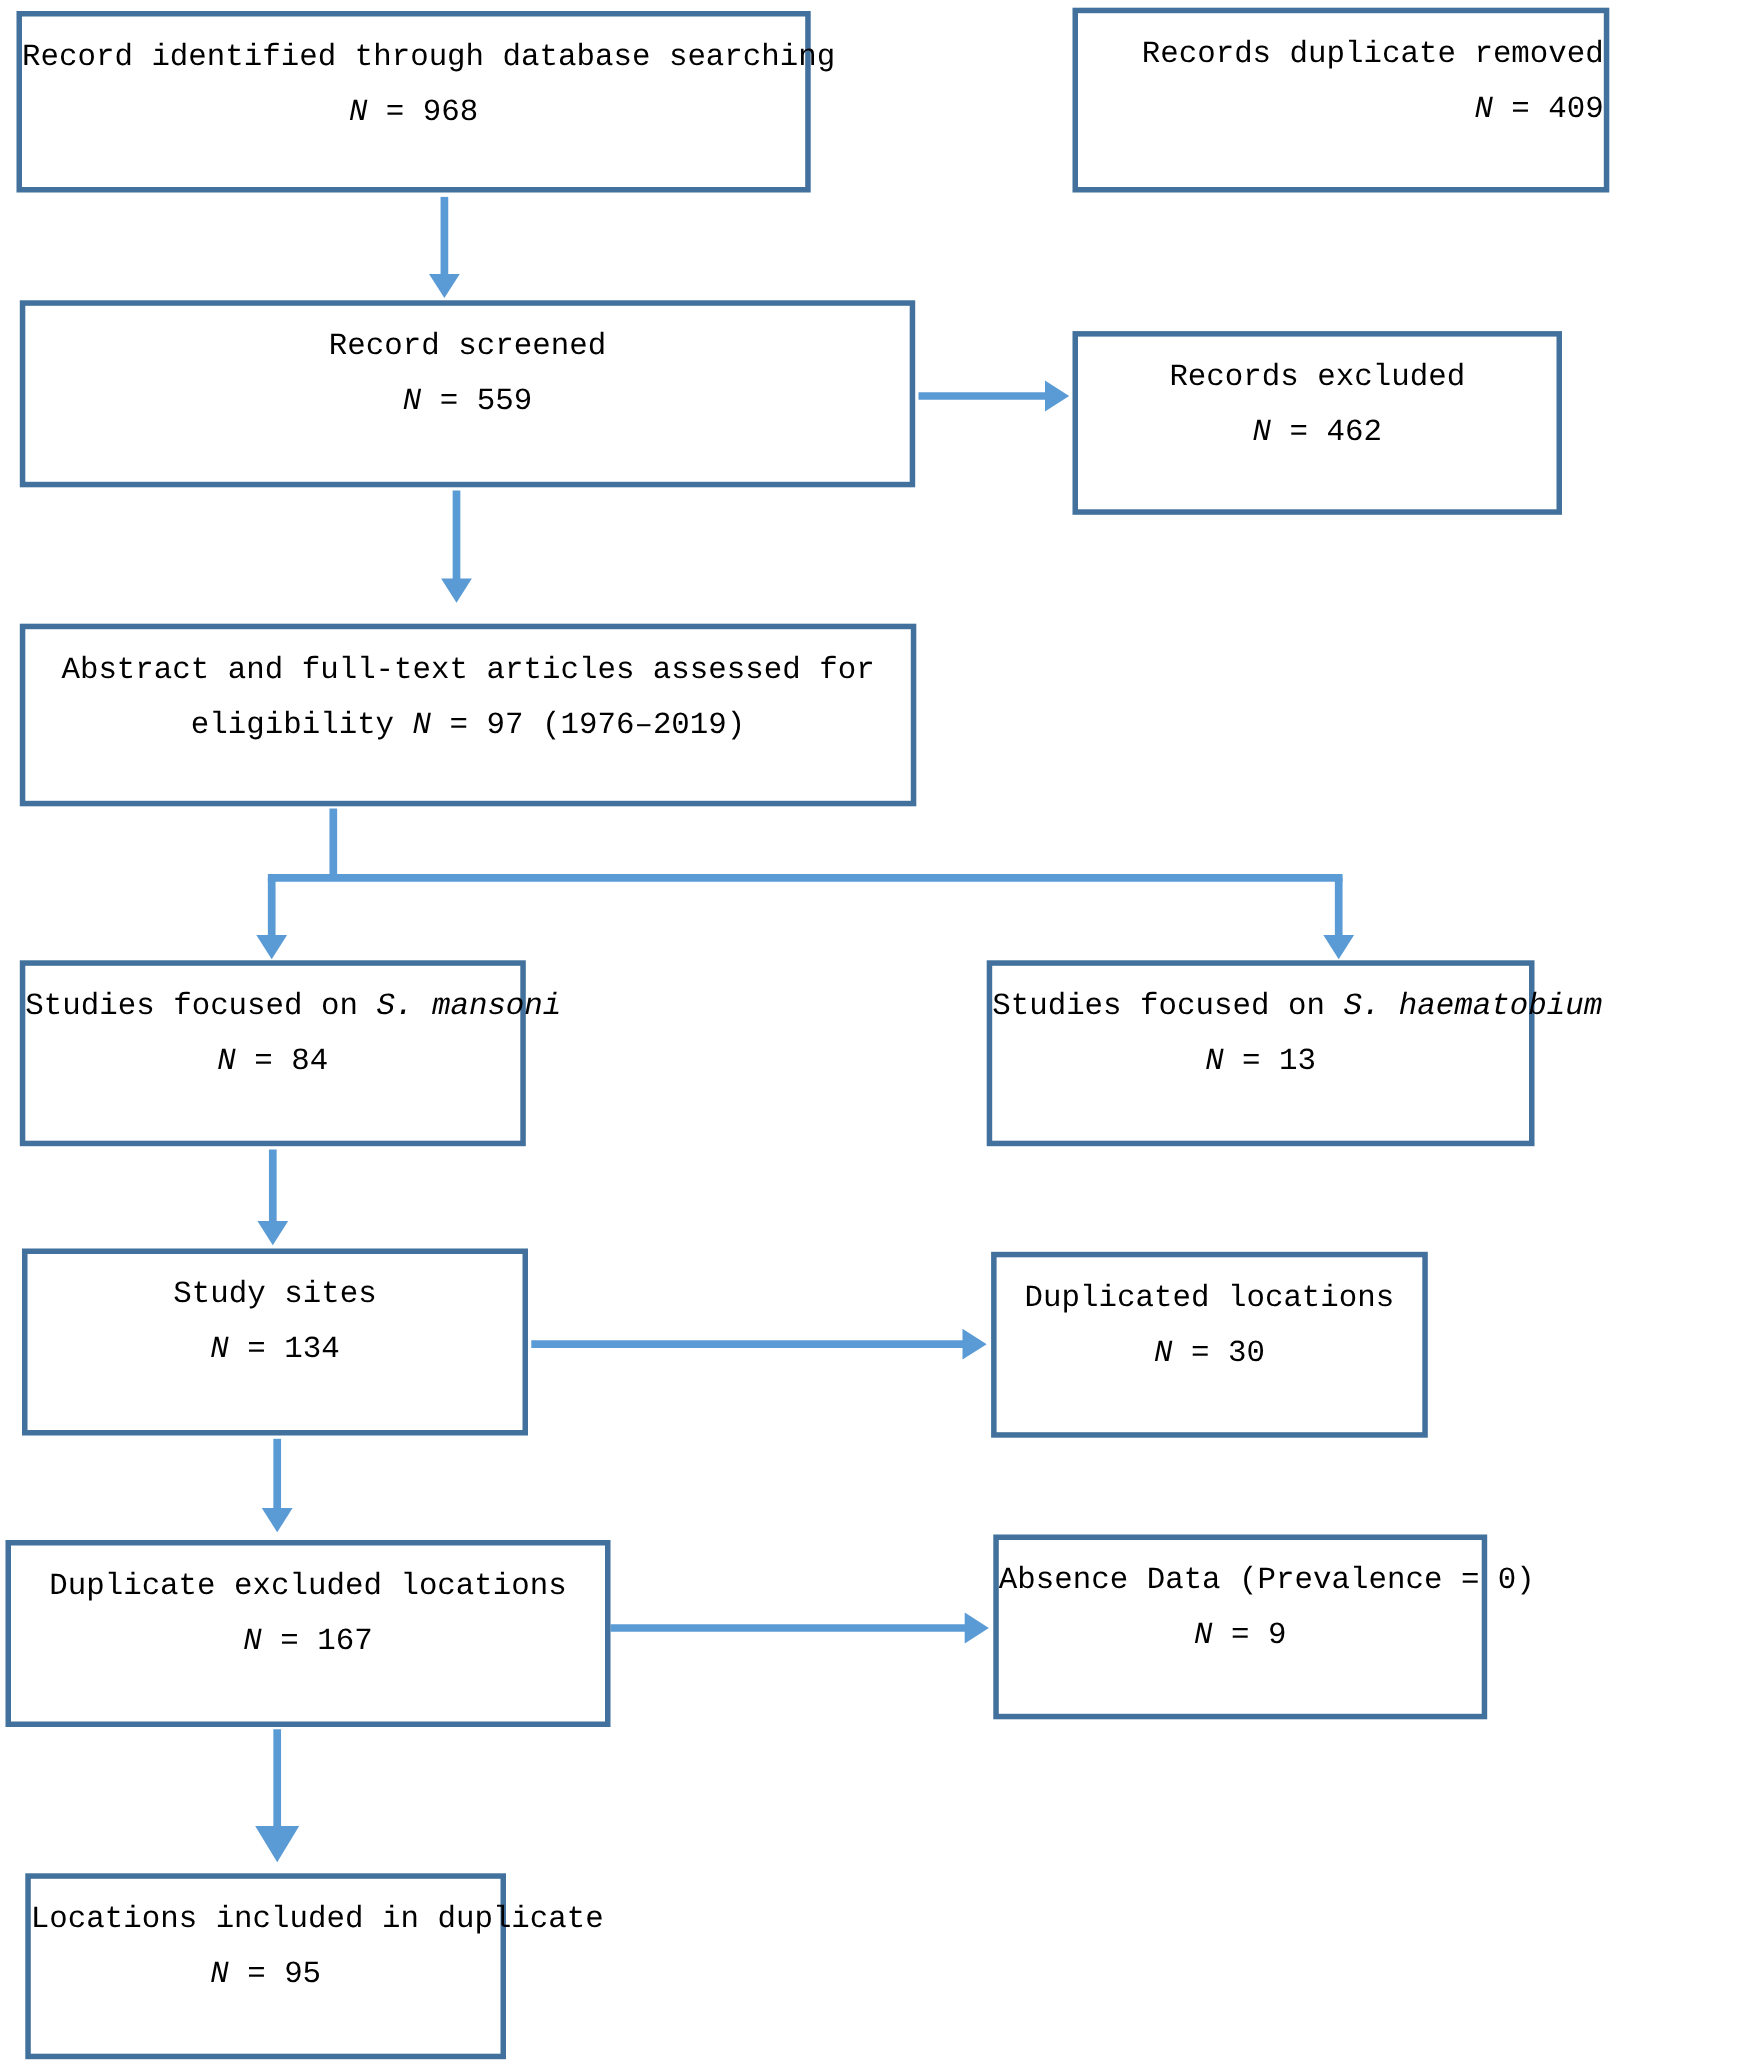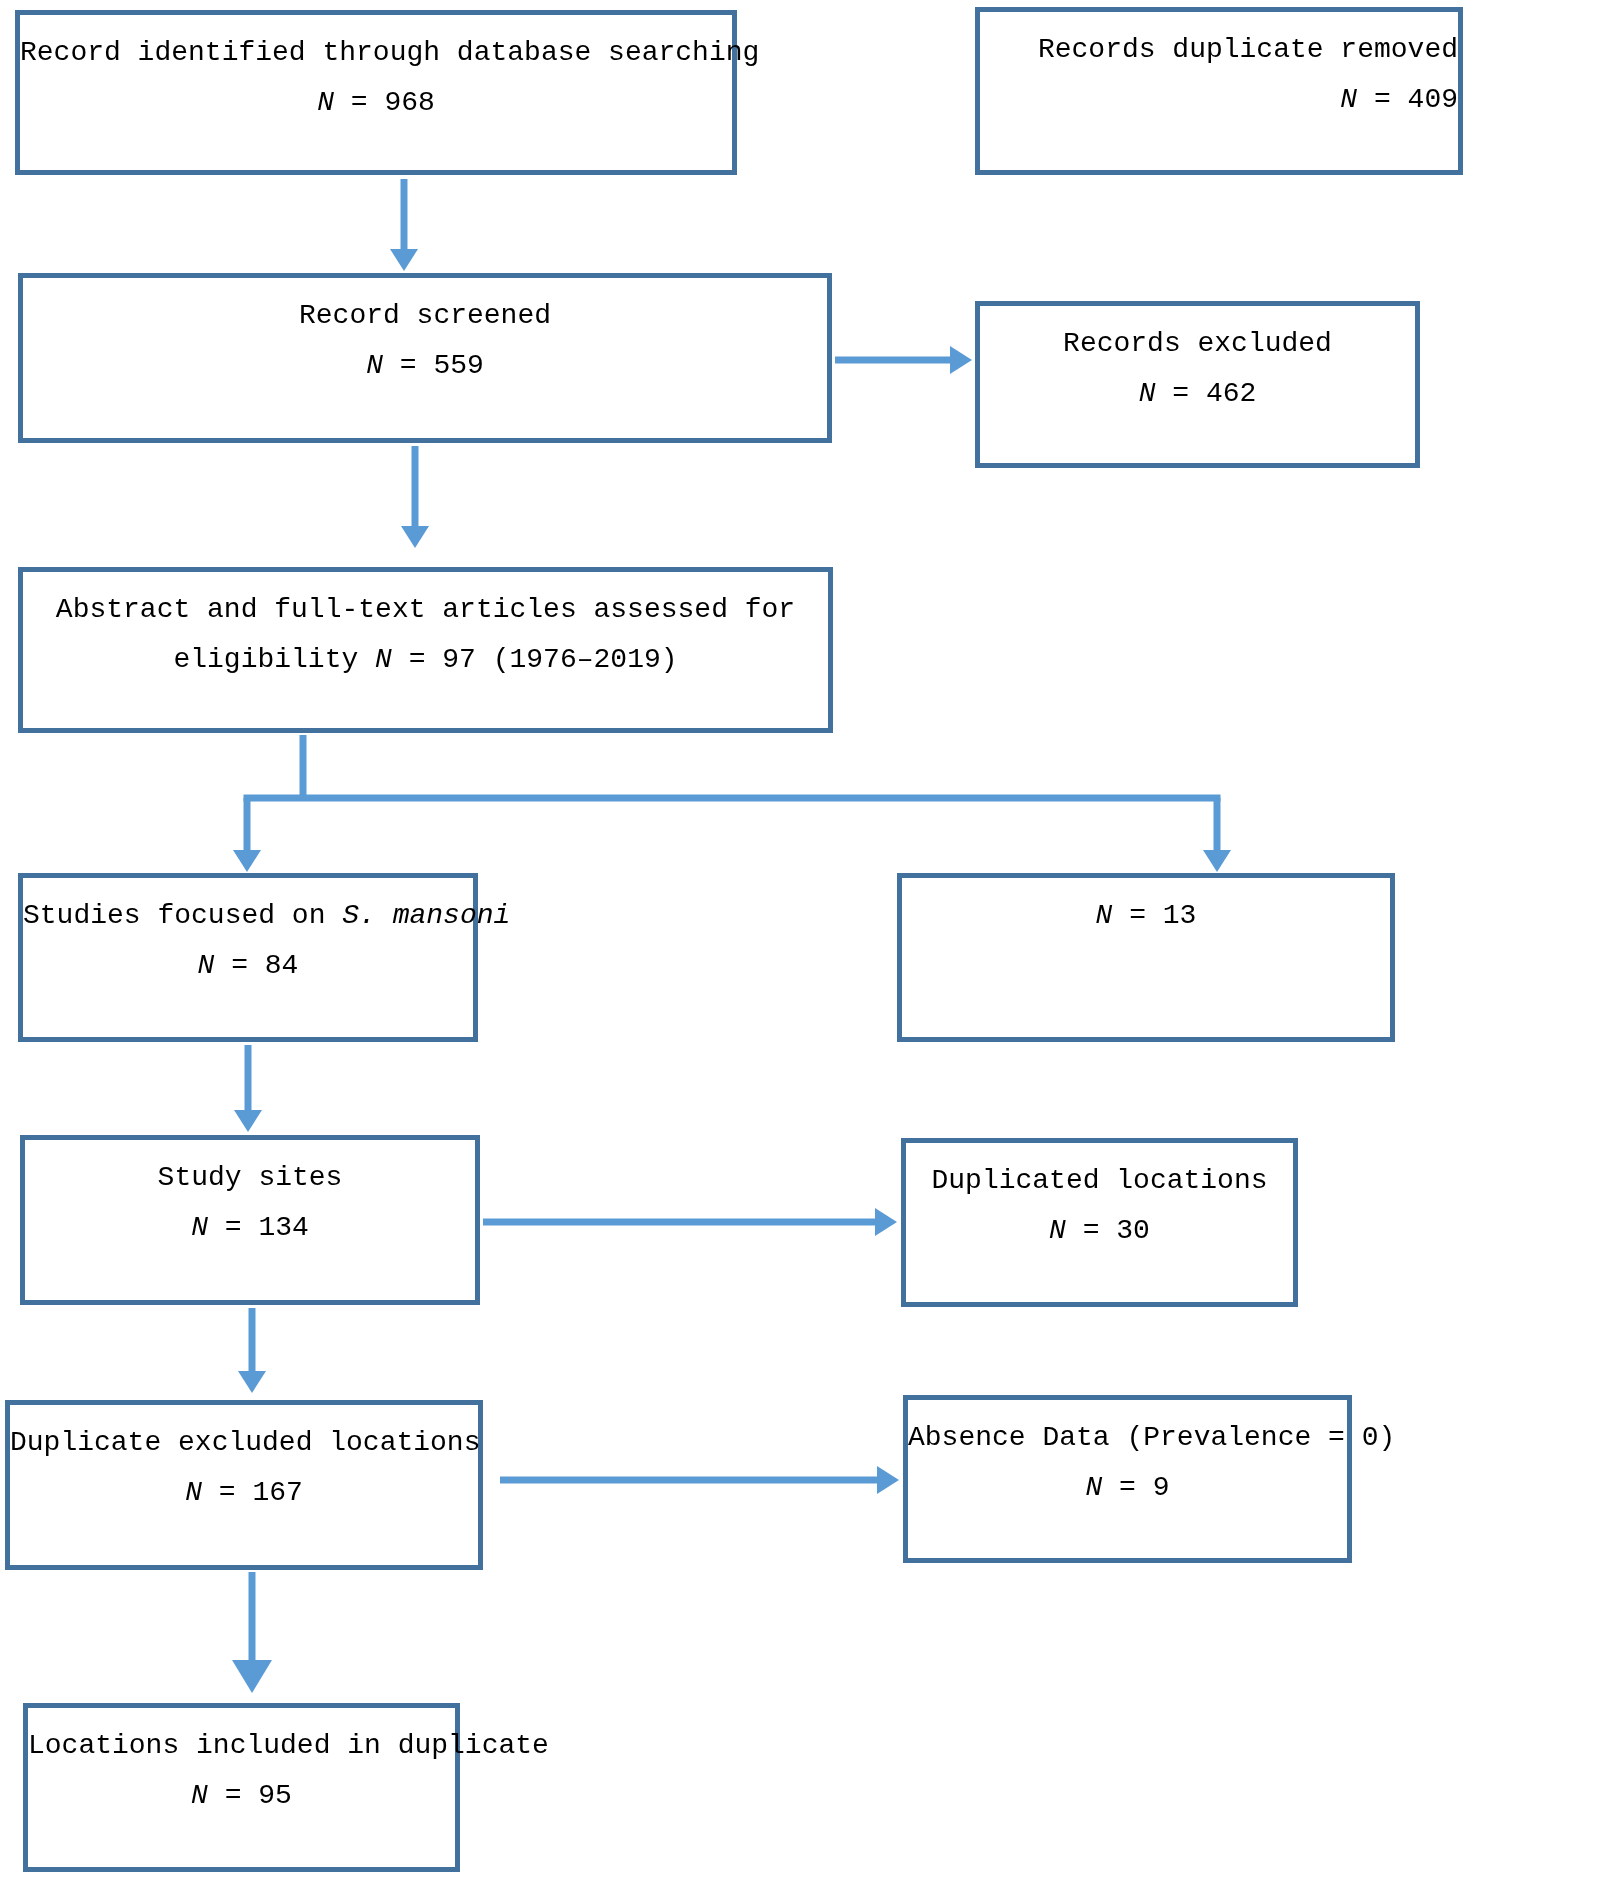--- a/index.html
+++ b/index.html
@@ -121,34 +121,35 @@
     <div class="bl"><span>Abstract and full-text articles assessed for</span></div>
     <div class="bl"><span>eligibility </span><span class="it">N</span><span> = 97 (1976–2019)</span></div>
   </div>
 
   <div class="box" style="left:18px; top:873px; width:460px; height:169px;">
     <div class="bl"><span>Studies focused on </span><span class="it">S. mansoni</span></div>
     <div class="bl"><span class="it">N</span><span> = 84</span></div>
   </div>
 
   <div class="box" style="left:897px; top:873px; width:498px; height:169px;">
+    <div class="bl"><span>Studies focused on </span><span class="it">S. haematobium</span></div>
     <div class="bl"><span class="it">N</span><span> = 13</span></div>
   </div>
 
   <div class="box" style="left:20px; top:1135px; width:460px; height:170px;">
     <div class="bl"><span>Study sites</span></div>
     <div class="bl"><span class="it">N</span><span> = 134</span></div>
   </div>
 
   <div class="box" style="left:901px; top:1138px; width:397px; height:169px;">
     <div class="bl"><span>Duplicated locations</span></div>
     <div class="bl"><span class="it">N</span><span> = 30</span></div>
   </div>
 
-  <div class="box" style="left:5px; top:1400px; width:478px; height:170px;">
+  <div class="box" style="left:5px; top:1400px; width:550px; height:170px;">
     <div class="bl"><span>Duplicate excluded locations</span></div>
     <div class="bl"><span class="it">N</span><span> = 167</span></div>
   </div>
 
   <div class="box" style="left:903px; top:1395px; width:449px; height:168px;">
     <div class="bl"><span>Absence Data (Prevalence = 0)</span></div>
     <div class="bl"><span class="it">N</span><span> = 9</span></div>
   </div>
 
   <div class="box" style="left:23px; top:1703px; width:437px; height:169px;">

